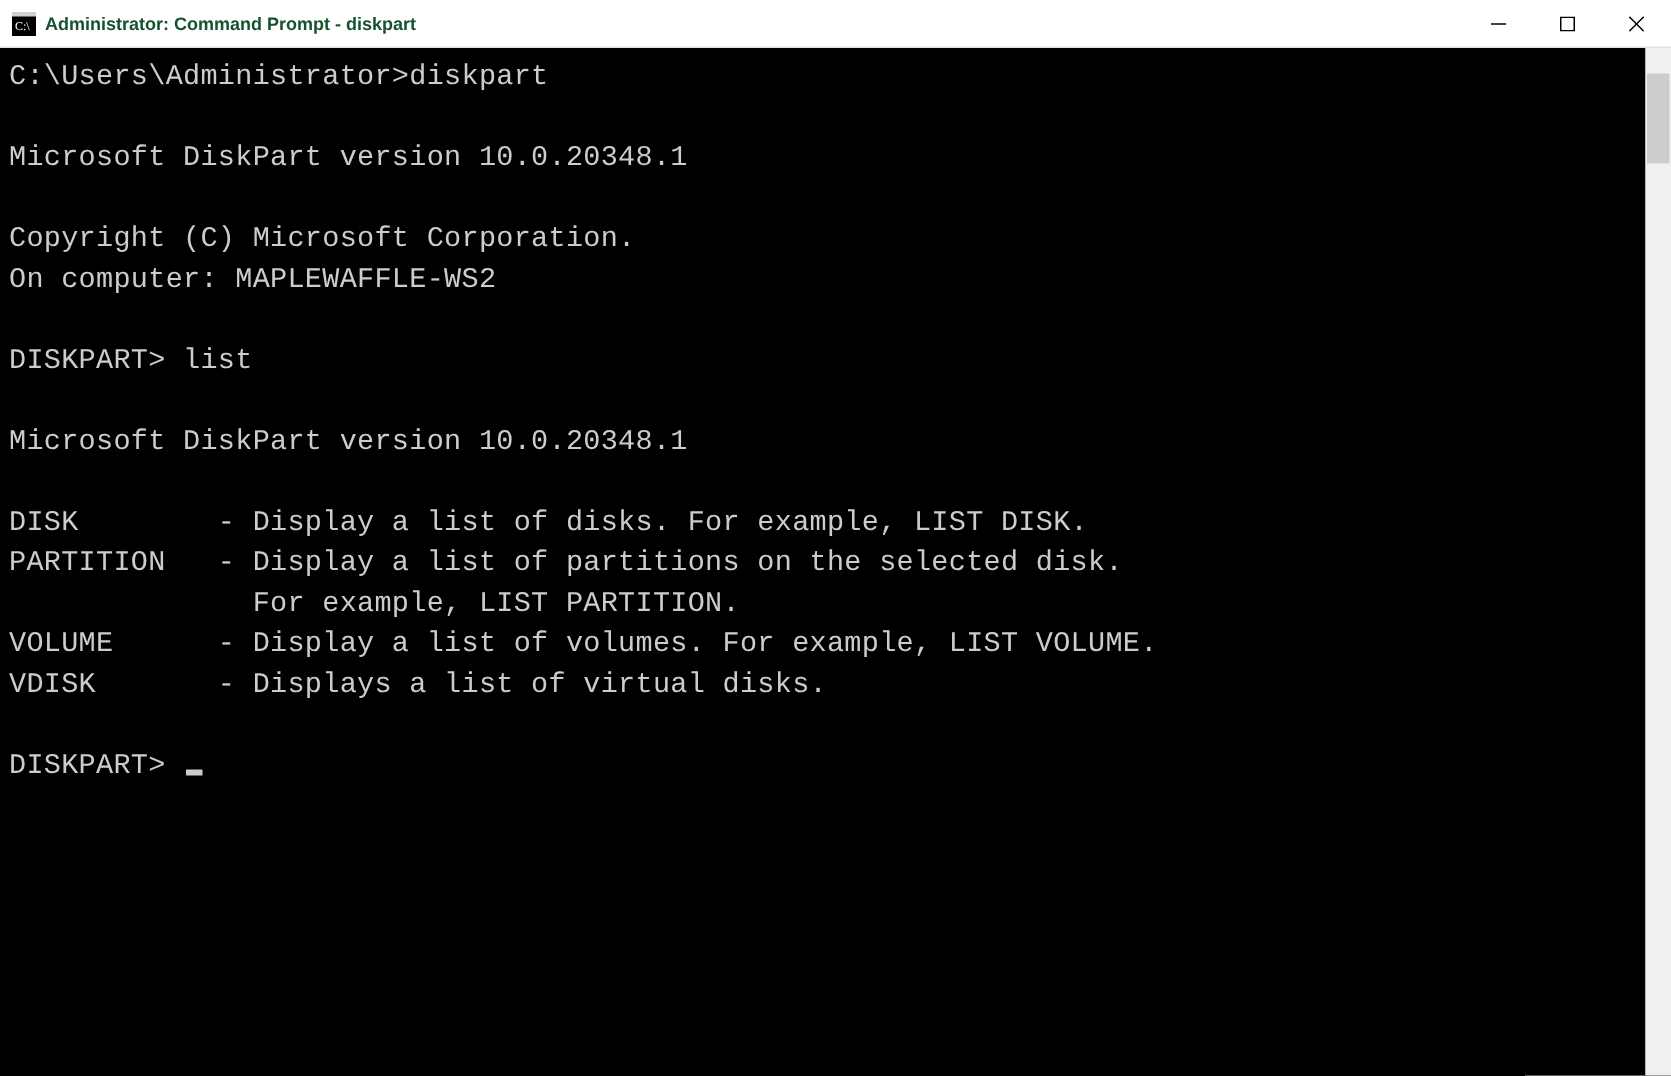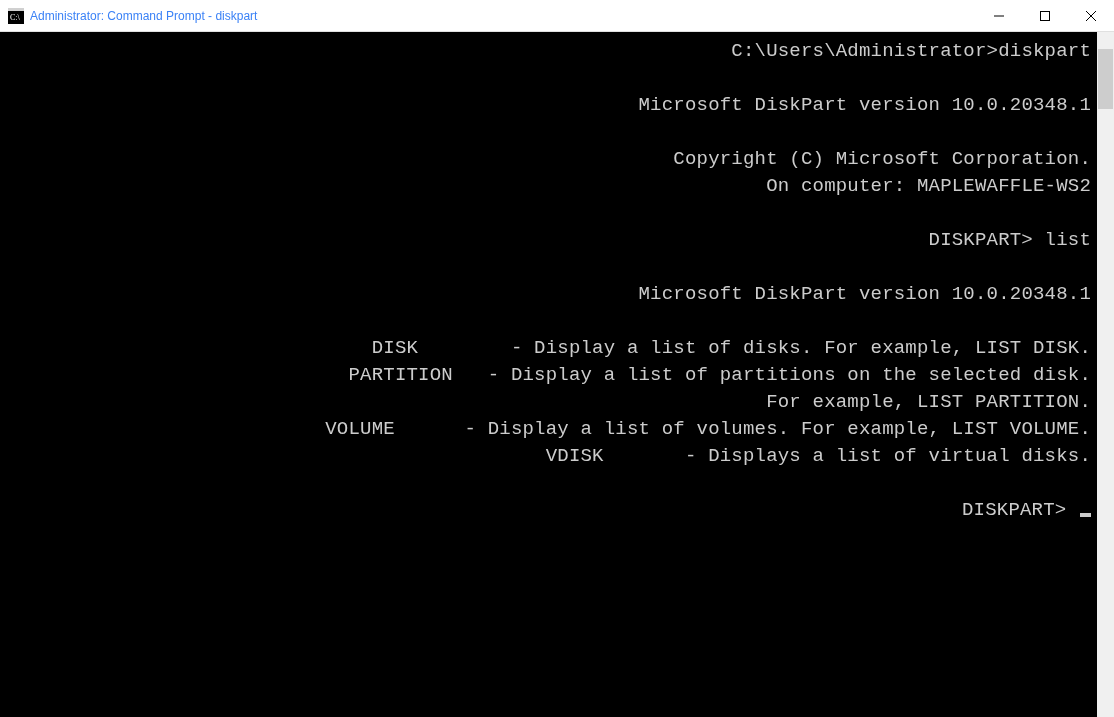--- a/index.html
+++ b/index.html
@@ -31,22 +31,23 @@
       display: flex;
       align-items: center;
       justify-content: center;
     }
     .titlebar-icon svg {
       width: 16px;
       height: 16px;
     }
     .titlebar-text {
       font-size: 12px;
-      color: #3b82f6;
+      color: #14532d;
       flex: 1;
+      font-weight: bold;
     }
     .titlebar-controls {
       display: flex;
       height: 100%;
     }
     .titlebar-btn {
       width: 46px;
       height: 32px;
       display: flex;
       align-items: center;
@@ -69,21 +70,20 @@
       color: #cccccc;
       font-family: Consolas, "Courier New", monospace;
       font-size: 19px;
       line-height: 27px;
       padding: 6px 6px;
       white-space: pre;
       flex: 1;
       overflow: hidden;
       font-weight: 400;
       letter-spacing: 0.2px;
-      text-align: right;
     }
     .scrollbar {
       width: 17px;
       background: #f0f0f0;
       position: relative;
     }
     .scrollbar-thumb {
       position: absolute;
       top: 17px;
       left: 1px;

